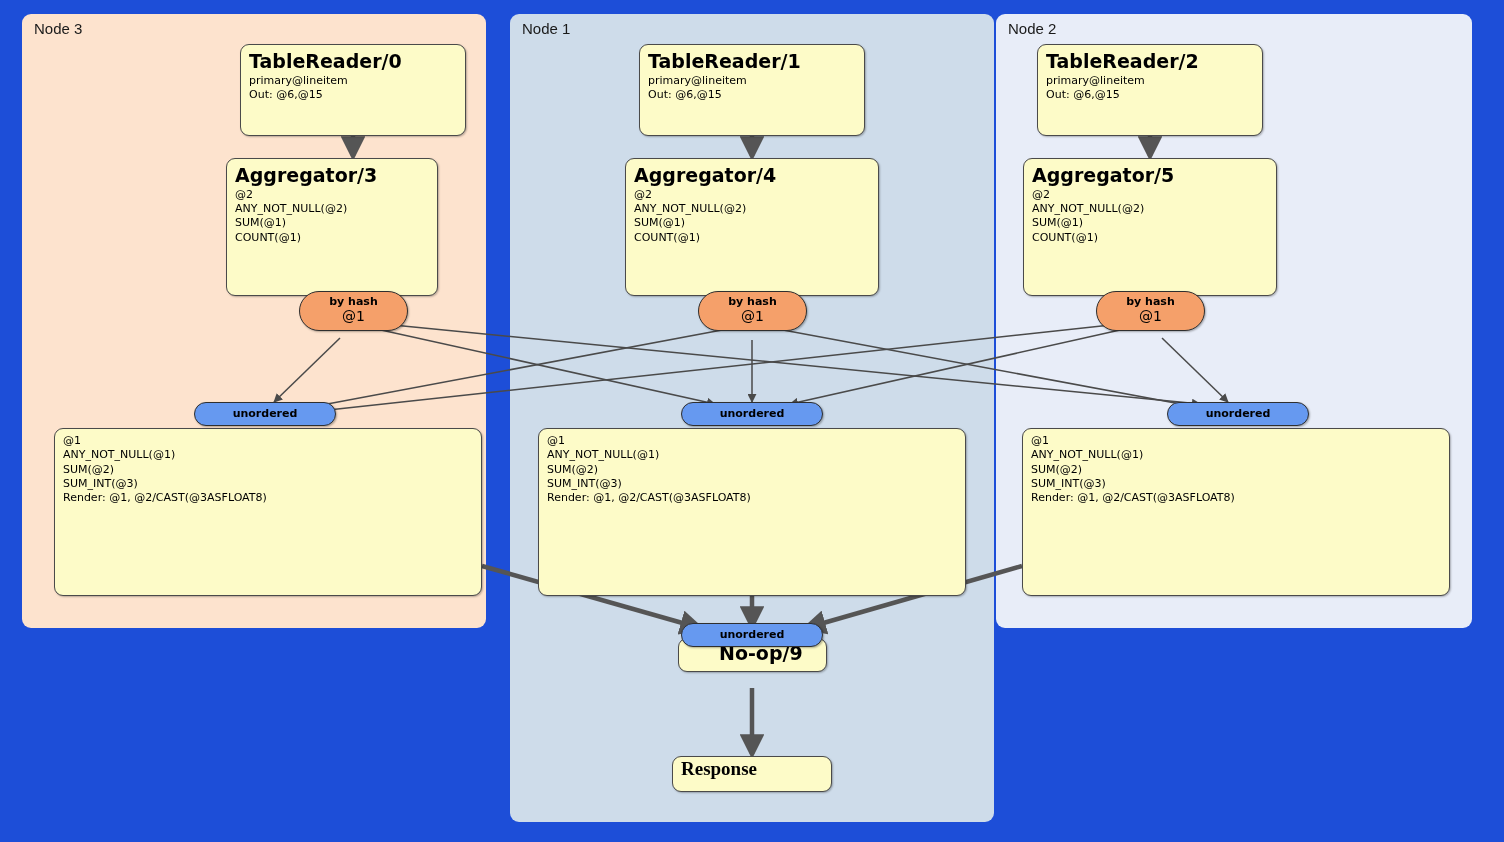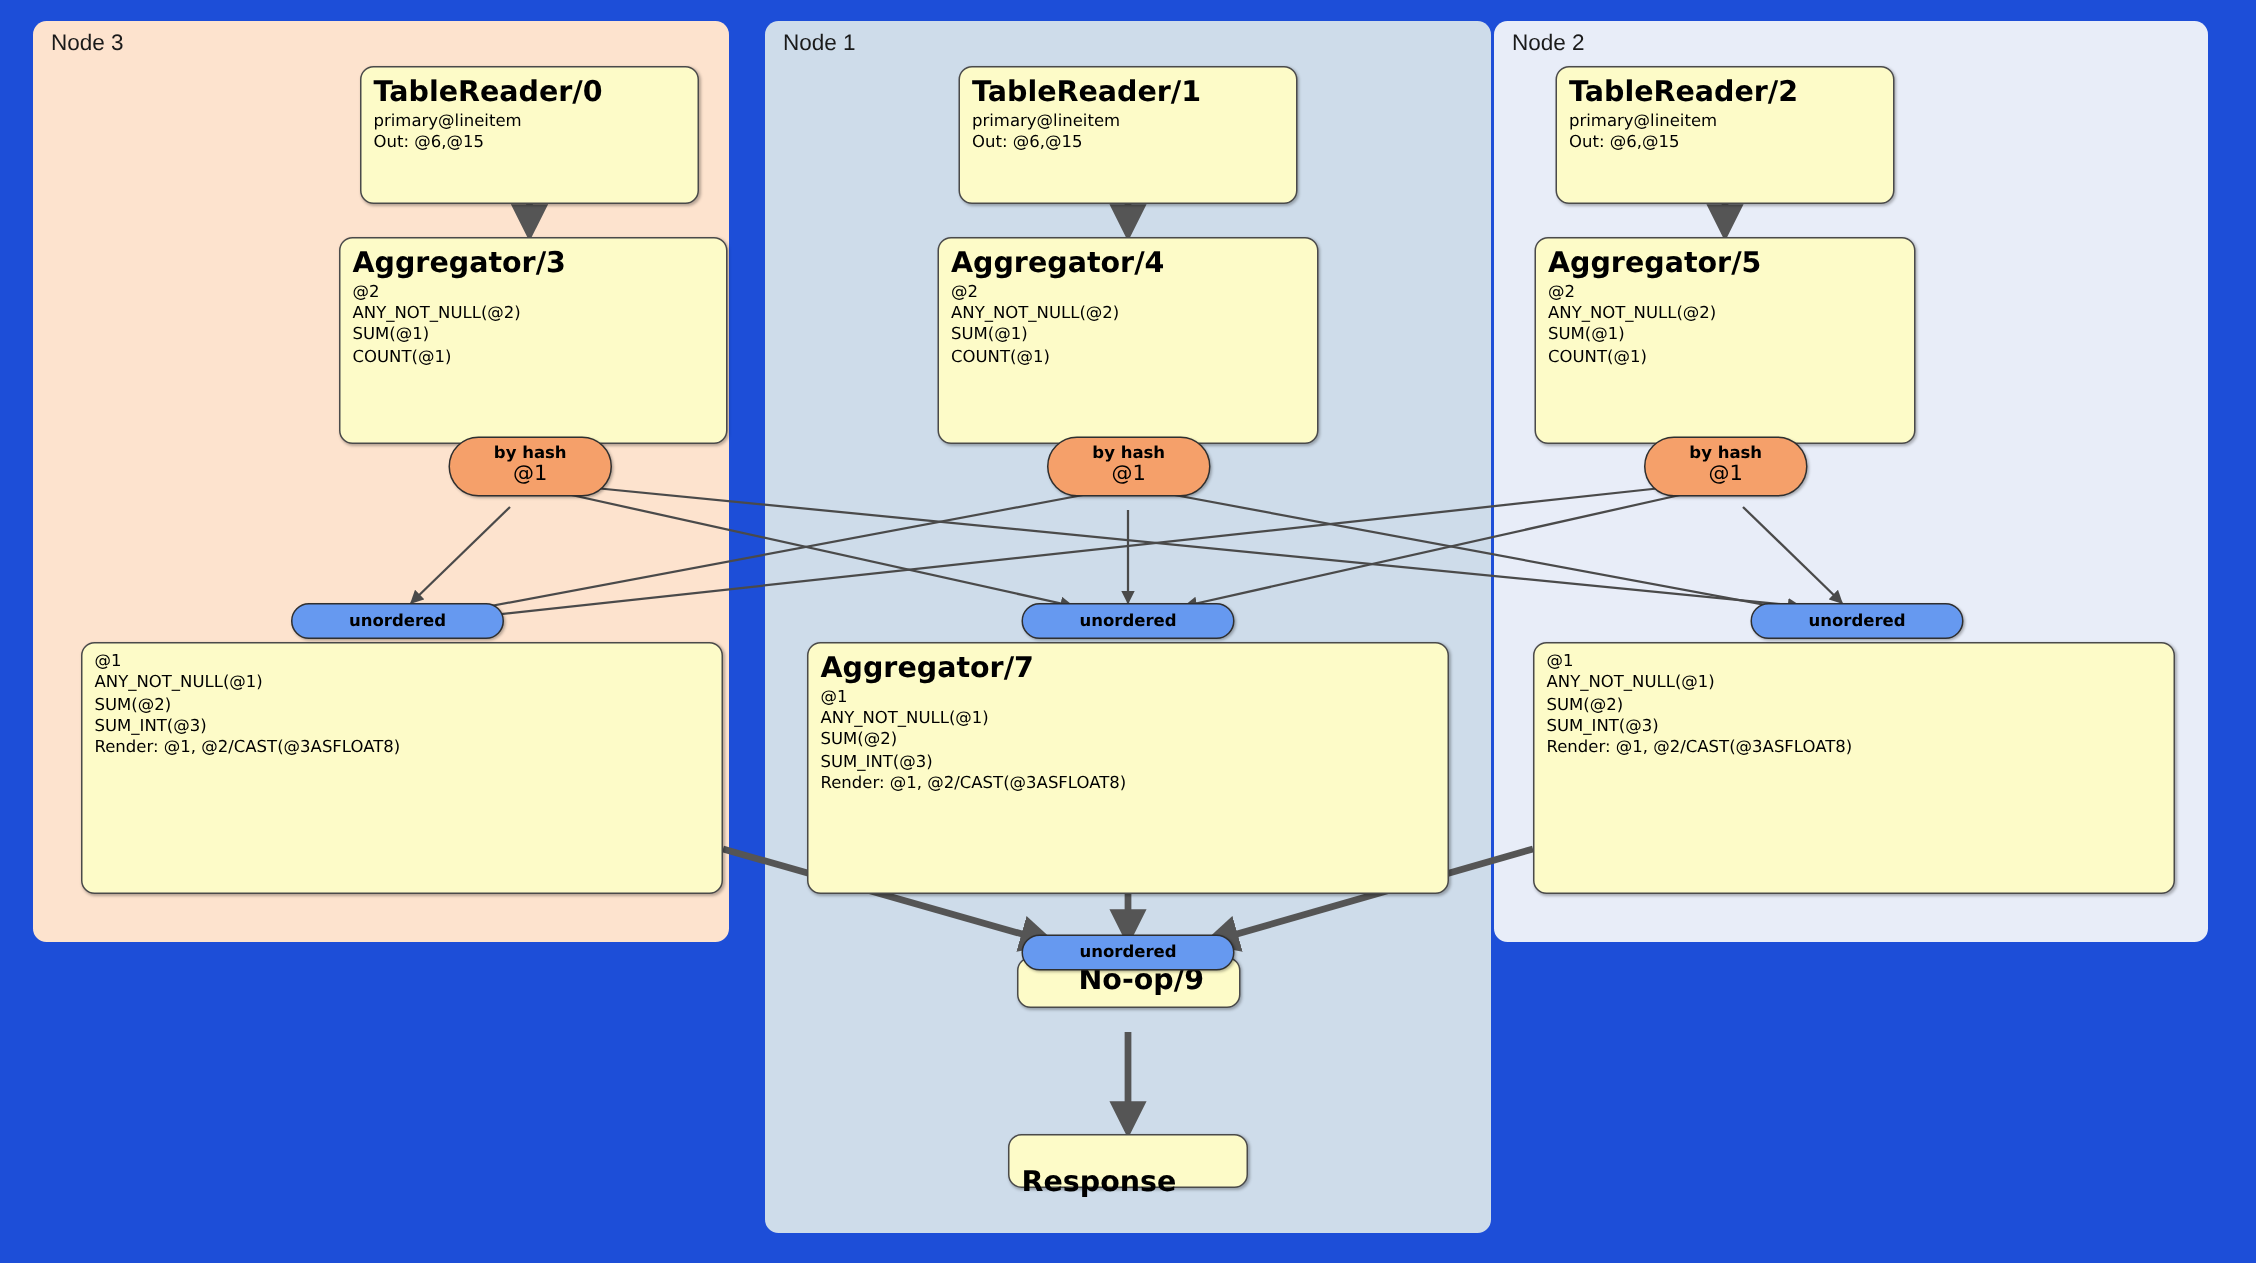--- a/index.html
+++ b/index.html
@@ -169,21 +169,21 @@
     <div class="op-line">primary@lineitem</div>
     <div class="op-line">Out: @6,@15</div>
   </div>
 
   <div class="op-box" style="left:1037px; top:44px; width:226px; height:92px;">
     <div class="op-title">TableReader/2</div>
     <div class="op-line">primary@lineitem</div>
     <div class="op-line">Out: @6,@15</div>
   </div>
 
-  <div class="op-box" style="left:226px; top:158px; width:259px; height:138px;">
+  <div class="op-box" style="left:226px; top:158px; width:212px; height:138px;">
     <div class="op-title">Aggregator/3</div>
     <div class="op-line">@2</div>
     <div class="op-line">ANY_NOT_NULL(@2)</div>
     <div class="op-line">SUM(@1)</div>
     <div class="op-line">COUNT(@1)</div>
   </div>
 
   <div class="op-box" style="left:625px; top:158px; width:254px; height:138px;">
     <div class="op-title">Aggregator/4</div>
     <div class="op-line">@2</div>
@@ -229,21 +229,20 @@
 
   <div class="op-box" style="left:54px; top:428px; width:428px; height:168px;">
     <div class="op-line">@1</div>
     <div class="op-line">ANY_NOT_NULL(@1)</div>
     <div class="op-line">SUM(@2)</div>
     <div class="op-line">SUM_INT(@3)</div>
     <div class="op-line">Render: @1, @2/CAST(@3ASFLOAT8)</div>
   </div>
 
   <div class="op-box" style="left:538px; top:428px; width:428px; height:168px;">
-    <div class="op-title">Aggregator/7</div>
     <div class="op-line">@1</div>
     <div class="op-line">ANY_NOT_NULL(@1)</div>
     <div class="op-line">SUM(@2)</div>
     <div class="op-line">SUM_INT(@3)</div>
     <div class="op-line">Render: @1, @2/CAST(@3ASFLOAT8)</div>
   </div>
 
   <div class="op-box" style="left:1022px; top:428px; width:428px; height:168px;">
     <div class="op-line">@1</div>
     <div class="op-line">ANY_NOT_NULL(@1)</div>
@@ -253,17 +252,17 @@
   </div>
 
   <div class="pill pill-unordered z-top" style="left:681px; top:623px; width:142px;">
     <div class="pill-title">unordered</div>
   </div>
 
   <div class="op-box" style="left:678px; top:638px; width:149px; height:34px; padding-top:3px;padding-left:40px;">
     <div class="op-title">No-op/9</div>
   </div>
 
-  <div class="op-box" style="left:672px; top:756px; width:160px; height:36px; padding-top:20px;">
+  <div class="op-box" style="left:672px; top:756px; width:160px; height:36px; padding-top:0;font-family:Liberation Serif, serif;">
     <div class="op-title">Response</div>
   </div>
 
 </div>
 
 </body></html>

